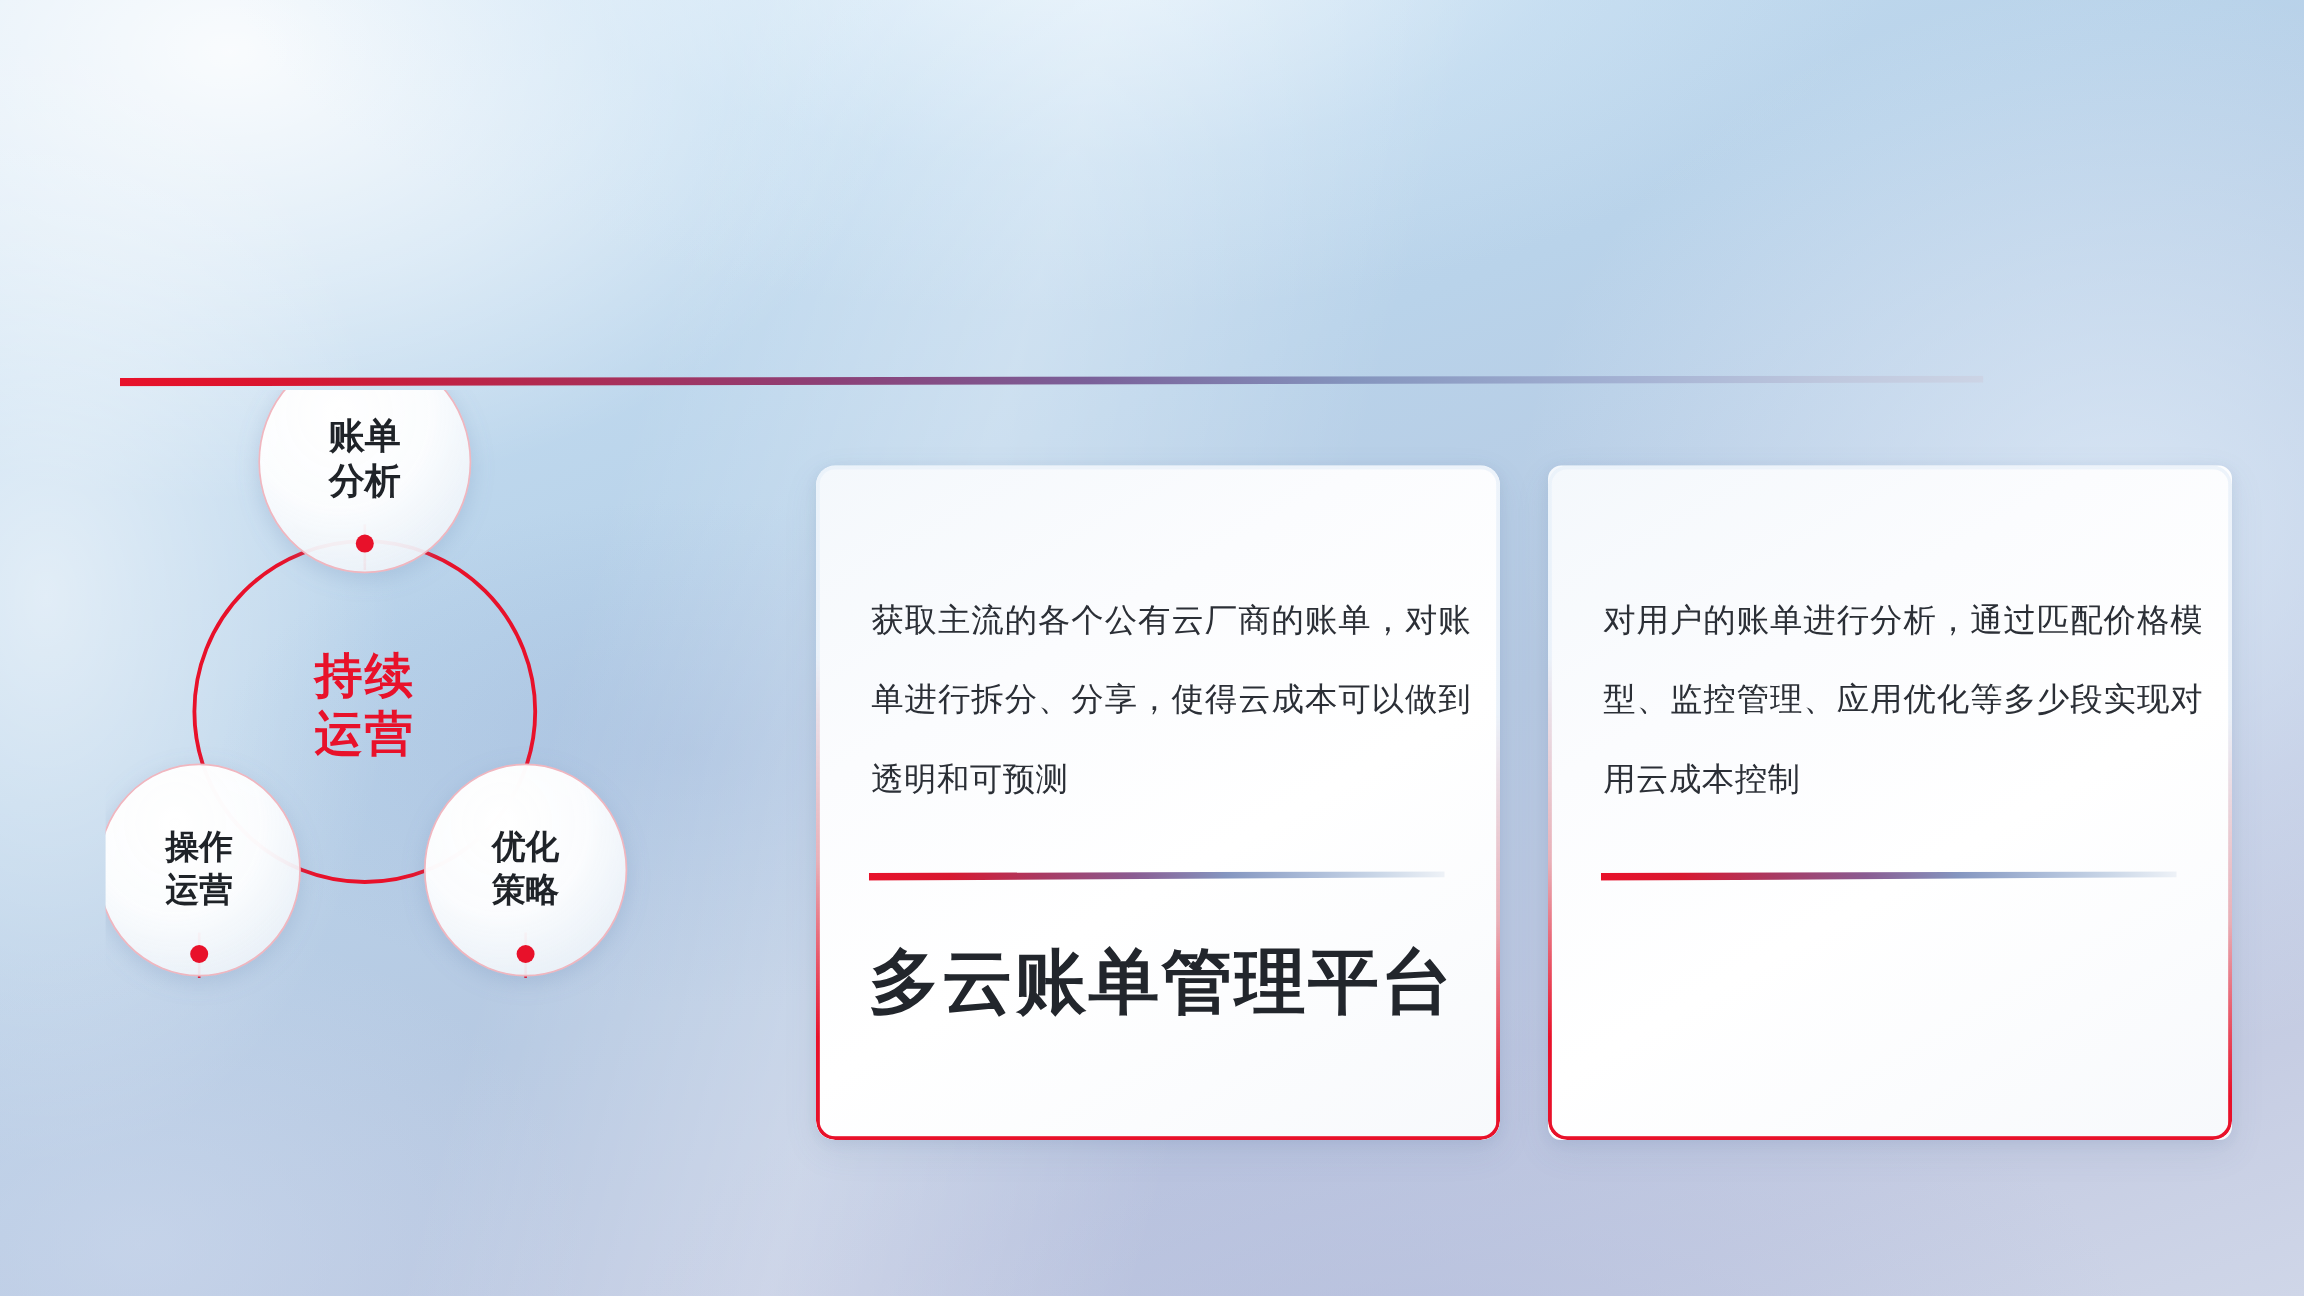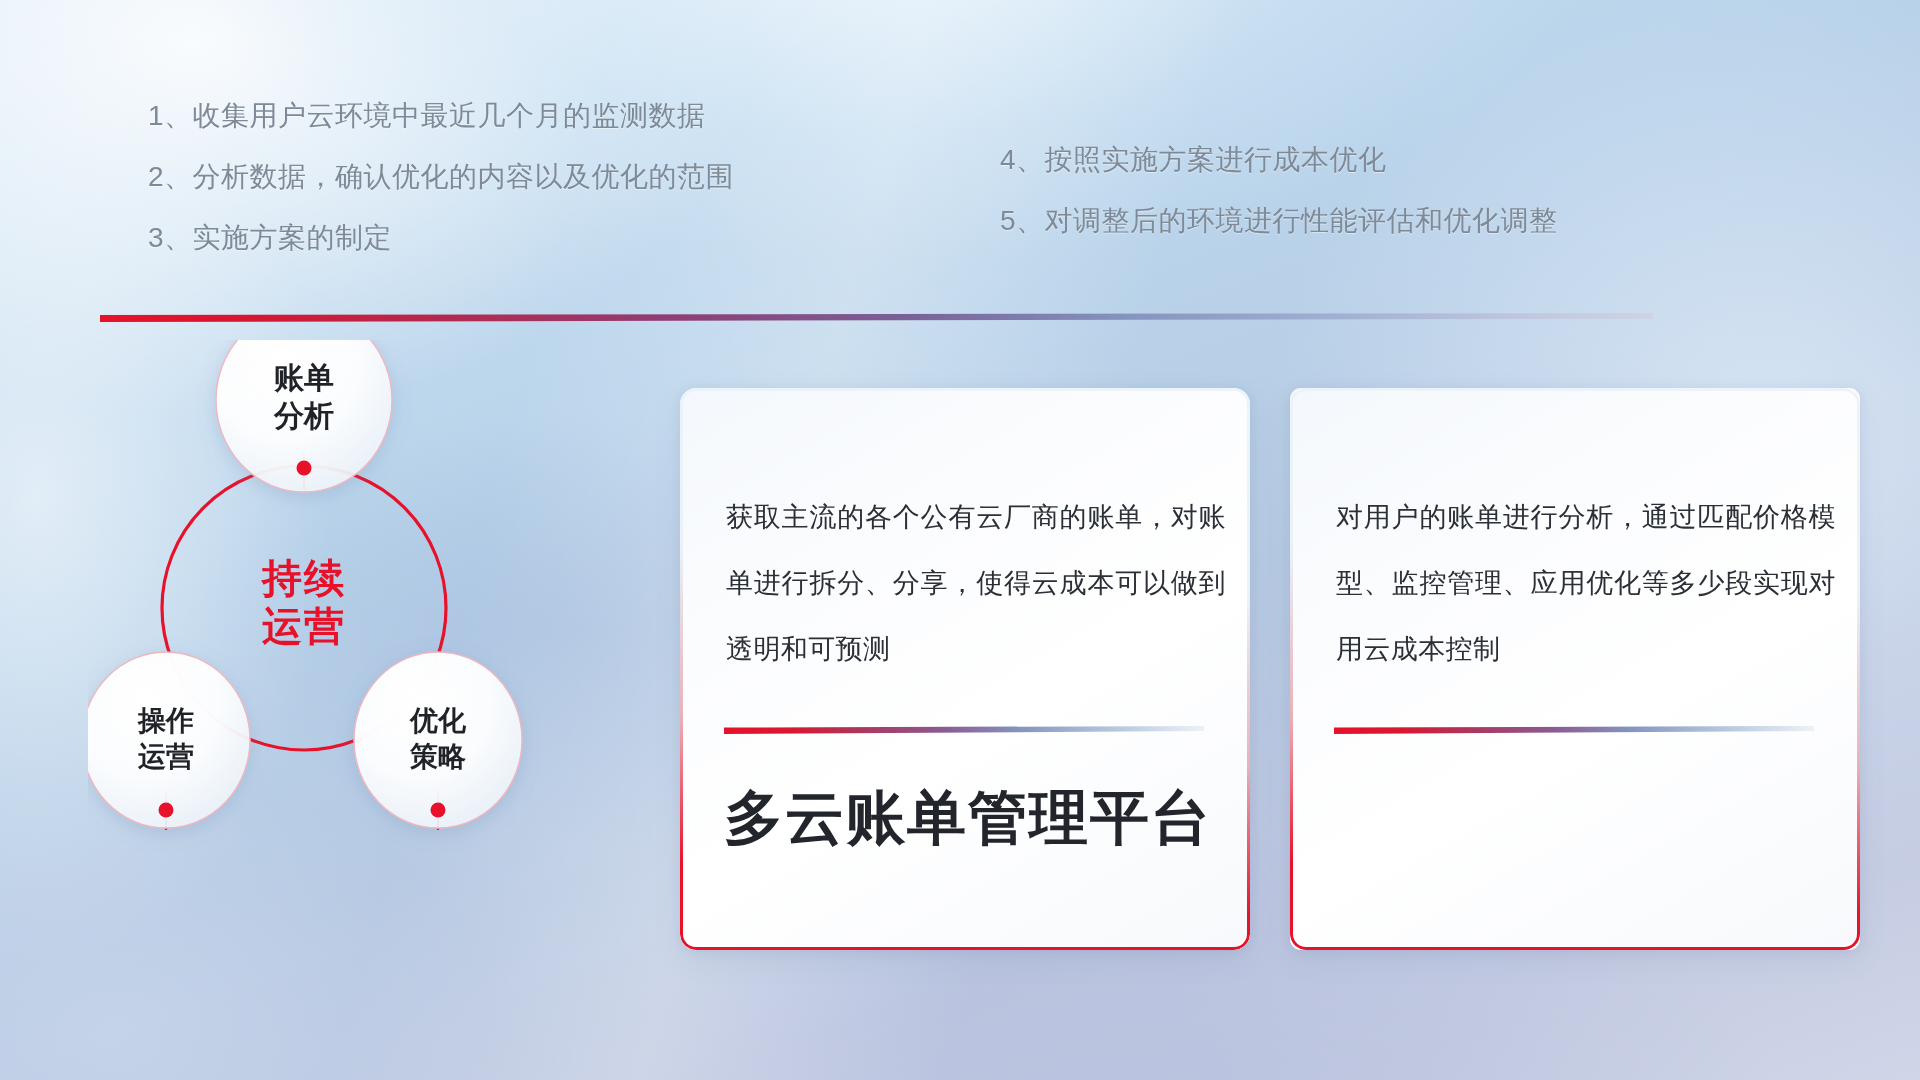--- a/index.html
+++ b/index.html
@@ -63,21 +63,21 @@
     left:100px; top:313px;
     width:1553px; height:9px;
   }
   .top-divider .bar {
     position:absolute; inset:0;
     background:linear-gradient(90deg,#e8112a 0%, #d81630 9%, #b3294f 22%, #8c4077 38%, #7a6099 52%, #8494bd 66%, #a2b0d2 80%, #bfc8de 92%, #ccd4e5 100%);
     clip-path:polygon(0 22%, 100% 0, 100% 64%, 0 100%);
   }
 
   
-  .diagram { position:absolute; left:88px; top:340px; width:560px; height:620px; }
+  .diagram { position:absolute; left:88px; top:325px; width:560px; height:620px; }
   .diagram svg { display:block; }
 
   
   .card {
     position:absolute;
     width:570px; height:562px;
     border-radius:16px;
     background:linear-gradient(150deg,#f4f8fc 0%, #fbfcfe 30%, #ffffff 58%, #f7f9fc 100%);
     box-shadow:
       0 2px 10px rgba(80,110,150,.10),
@@ -135,29 +135,20 @@
 <div class="bg bg-glow-tl"></div>
 <div class="bg bg-glow-top"></div>
 <div class="bg bg-glow-left"></div>
 <div class="bg bg-glow-mid"></div>
 <div class="bg bg-glow-r"></div>
 <div class="bg bg-glow-br"></div>
 <div class="bg bg-glow-bl"></div>
 <div class="bg bg-sheen"></div>
 
 <div class="bullets">
-  <div class="bullet-col col-left">
-    <div class="bullet-line">1、收集用户云环境中最近几个月的监测数据</div>
-    <div class="bullet-line">2、分析数据，确认优化的内容以及优化的范围</div>
-    <div class="bullet-line">3、实施方案的制定</div>
-  </div>
-  <div class="bullet-col col-right">
-    <div class="bullet-line">4、按照实施方案进行成本优化</div>
-    <div class="bullet-line">5、对调整后的环境进行性能评估和优化调整</div>
-  </div>
 </div>
 
 <div class="top-divider">
   <div class="bar"></div>
 </div>
 
 <div class="diagram">
 <svg width="560" height="620" viewBox="0 0 560 620" xmlns="http://www.w3.org/2000/svg">
   <defs>
     <radialGradient id="bubbleGrad" cx="38%" cy="28%" r="78%">

